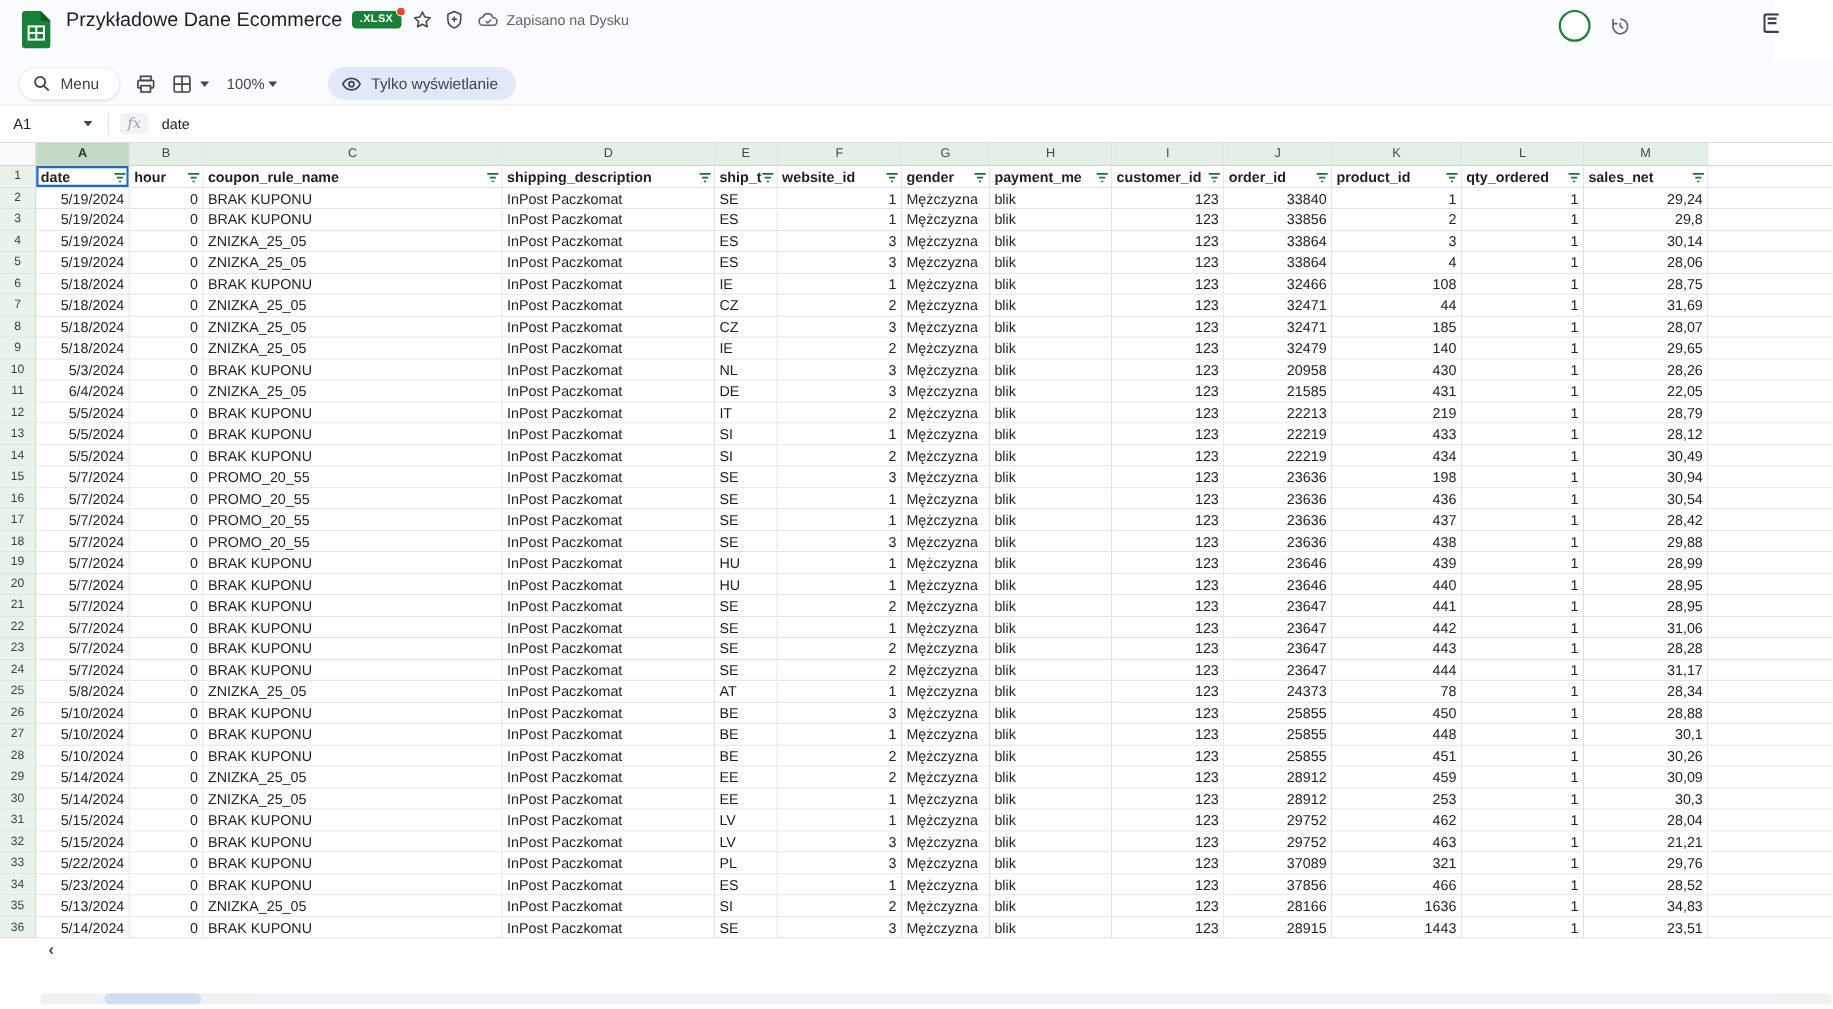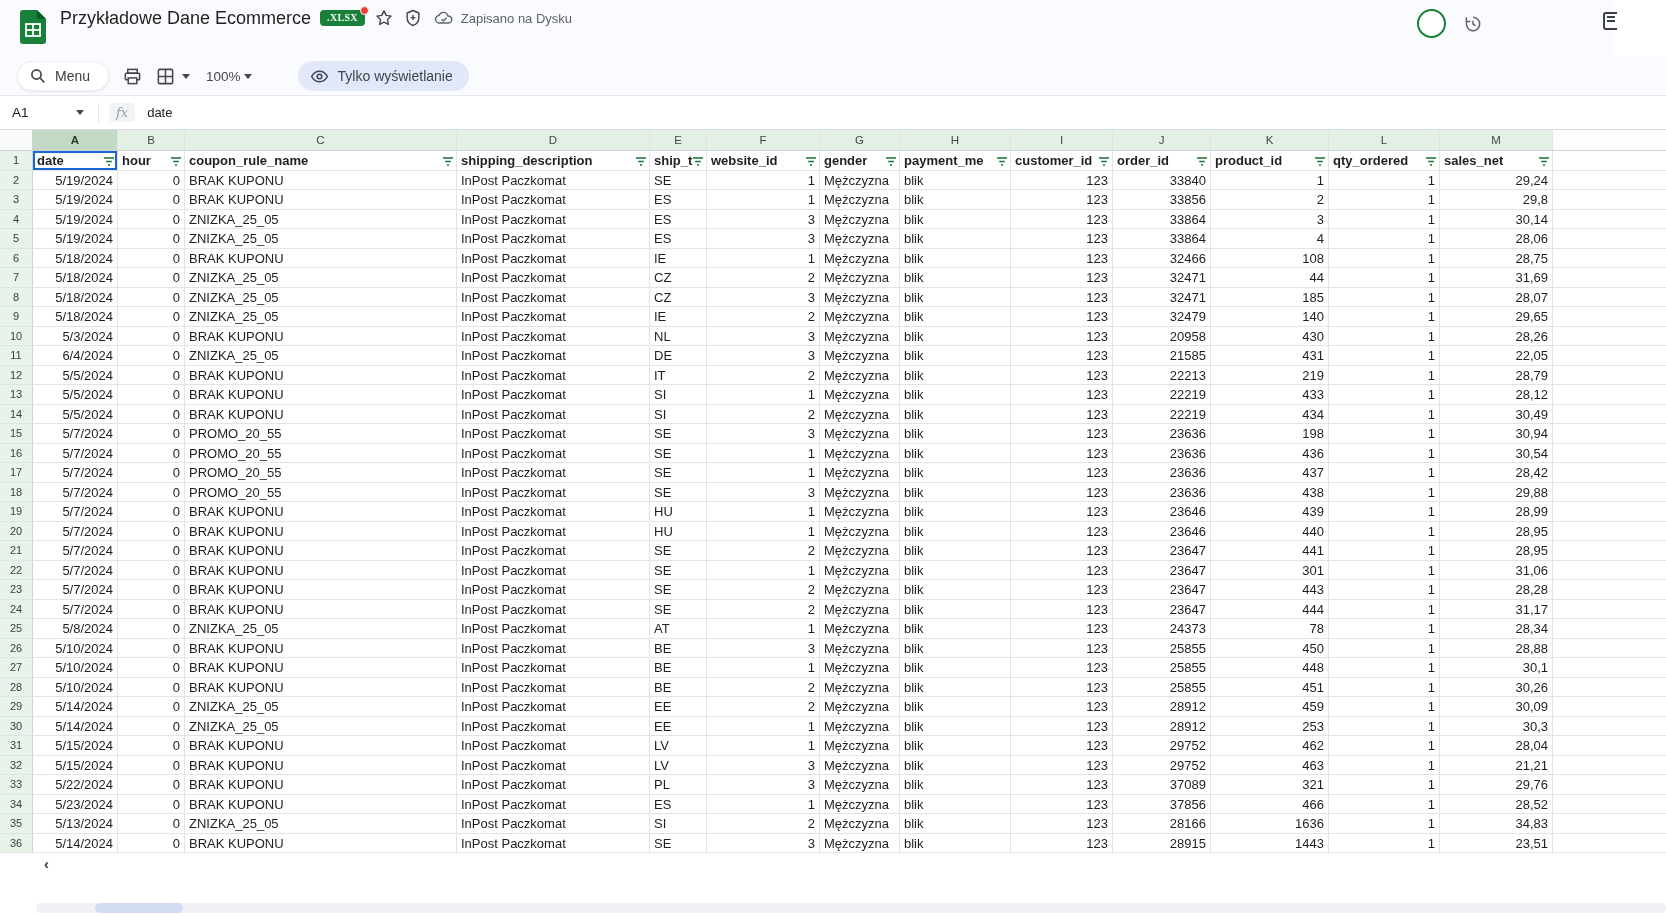--- a/index.html
+++ b/index.html
@@ -7,21 +7,21 @@
     font-family:"Liberation Sans", sans-serif; color:#202124; }
   .app { position:relative; width:1666px; height:917px; background:#fff; }
 
   
   .topbar { position:absolute; left:0; top:0; width:1613px; height:57px; background:#fafbfe; }
   .logo { position:absolute; left:20px; top:10px; width:26px; height:34px; }
   .title-block { position:absolute; left:60px; top:6px; }
   .title-row { display:flex; align-items:center; gap:9px; height:24px; }
   .doc-title { font-size:18px; color:#1f1f1f; white-space:nowrap; }
   .badge { position:relative; background:#188038; color:#fff; font-size:10px; font-weight:bold;
-    letter-spacing:.3px; padding:3px 7px; border-radius:4px; line-height:1;font-family:Liberation Serif, serif; }
+    letter-spacing:.3px; padding:3px 7px; border-radius:4px; line-height:1; }
   .badge .dot { position:absolute; right:-4px; top:-4px; width:9px; height:9px; background:#ea4335;
     border-radius:50%; border:1.5px solid #fafbfe; }
   .t-icon { width:20px; height:20px; display:inline-block; }
   .saved { display:flex; align-items:center; gap:7px; color:#5f6368; font-size:13px; margin-left:2px; }
   .menus { display:flex; align-items:center; height:26px; margin-top:1px; }
   .menu-item { font-size:14.5px; color:#202124; padding:3px 8px; border-radius:4px; cursor:pointer; white-space:nowrap; }
   .menu-item.disabled { color:#9aa0a6; }
   .top-right { position:absolute; right:130px; top:9px; display:flex; align-items:center; gap:17px; }
   .avatar { width:29px; height:29px; border-radius:50%; border:2px solid #188038; padding:1px;
     background:#fff; }
@@ -580,21 +580,21 @@
         <div class="gcell cell num" style="width:85px">5/7/2024</div>
         <div class="gcell cell num" style="width:67px">0</div>
         <div class="gcell cell" style="width:272px">BRAK KUPONU</div>
         <div class="gcell cell" style="width:193px">InPost Paczkomat</div>
         <div class="gcell cell" style="width:57px">SE</div>
         <div class="gcell cell num" style="width:113px">1</div>
         <div class="gcell cell" style="width:80px">Mężczyzna</div>
         <div class="gcell cell" style="width:111px">blik</div>
         <div class="gcell cell num" style="width:102px">123</div>
         <div class="gcell cell num" style="width:98px">23647</div>
-        <div class="gcell cell num" style="width:118px">301</div>
+        <div class="gcell cell num" style="width:118px">442</div>
         <div class="gcell cell num" style="width:111px">1</div>
         <div class="gcell cell num" style="width:113px">31,06</div>
         <div class="gcell cell rest"></div>
       </div>
       <div class="grow">
         <div class="gcell gutter">23</div>
         <div class="gcell cell num" style="width:85px">5/7/2024</div>
         <div class="gcell cell num" style="width:67px">0</div>
         <div class="gcell cell" style="width:272px">BRAK KUPONU</div>
         <div class="gcell cell" style="width:193px">InPost Paczkomat</div>

